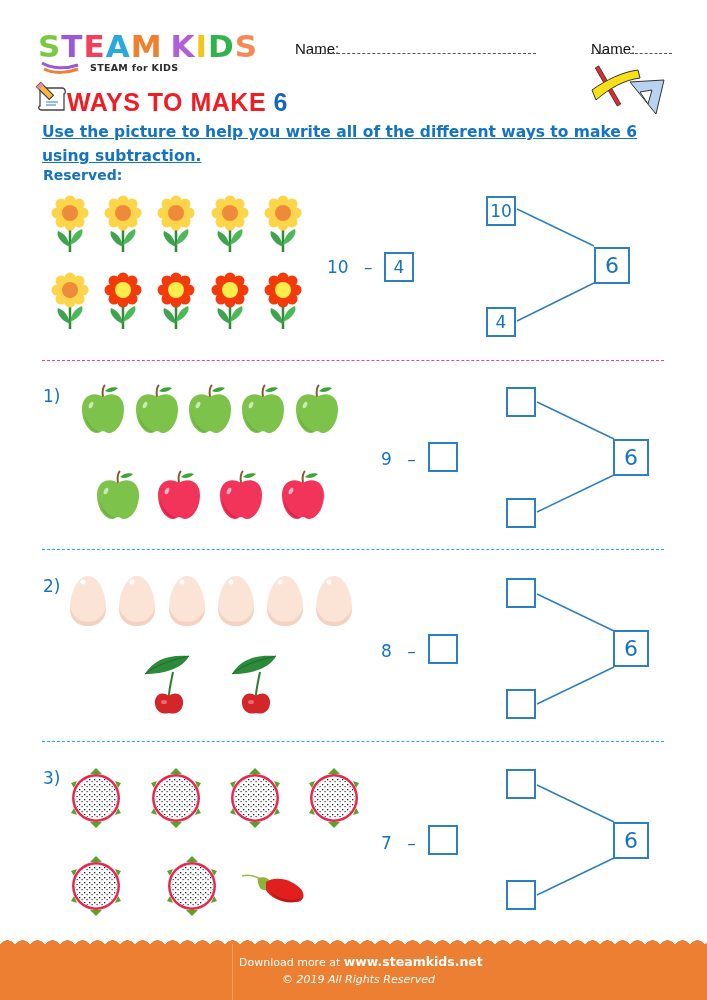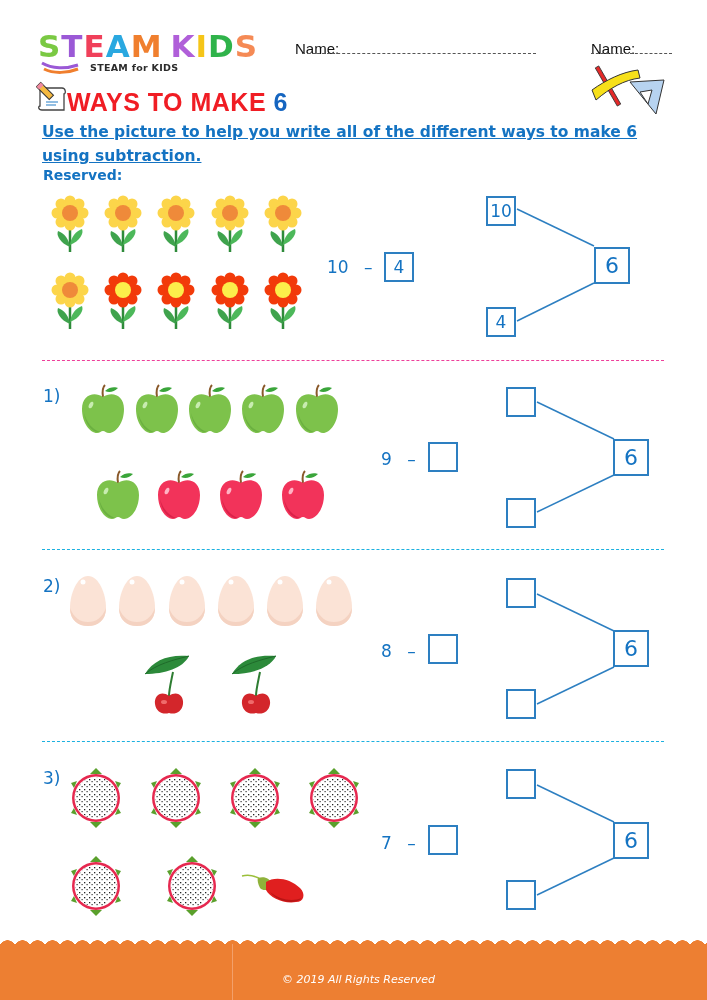--- a/index.html
+++ b/index.html
@@ -263,14 +263,18 @@
     <line x1="31" y1="126" x2="108" y2="89" stroke="#2d7fc1" stroke-width="1.5"></line>
   </svg>
   <div class="box sm" style="left:506px;top:769px;"></div>
   <div class="box lg" style="left:613px;top:822px;">6</div>
   <div class="box sm" style="left:506px;top:880px;"></div>
 </div>
 
 <div class="scallop"></div>
 <div class="footer">
   <div class="abs" style="left:232px;top:0;width:1px;height:56px;background:#f3a06a;"></div>
+  <div class="abs foot-line1" style="left:239px;top:10px;">
+    <span>Download more at</span>
+    <b>www.steamkids.net</b>
+  </div>
   <div class="abs foot-line2" style="left:282px;top:29px;">© 2019 All Rights Reserved</div>
 </div>
 
 </body></html>

